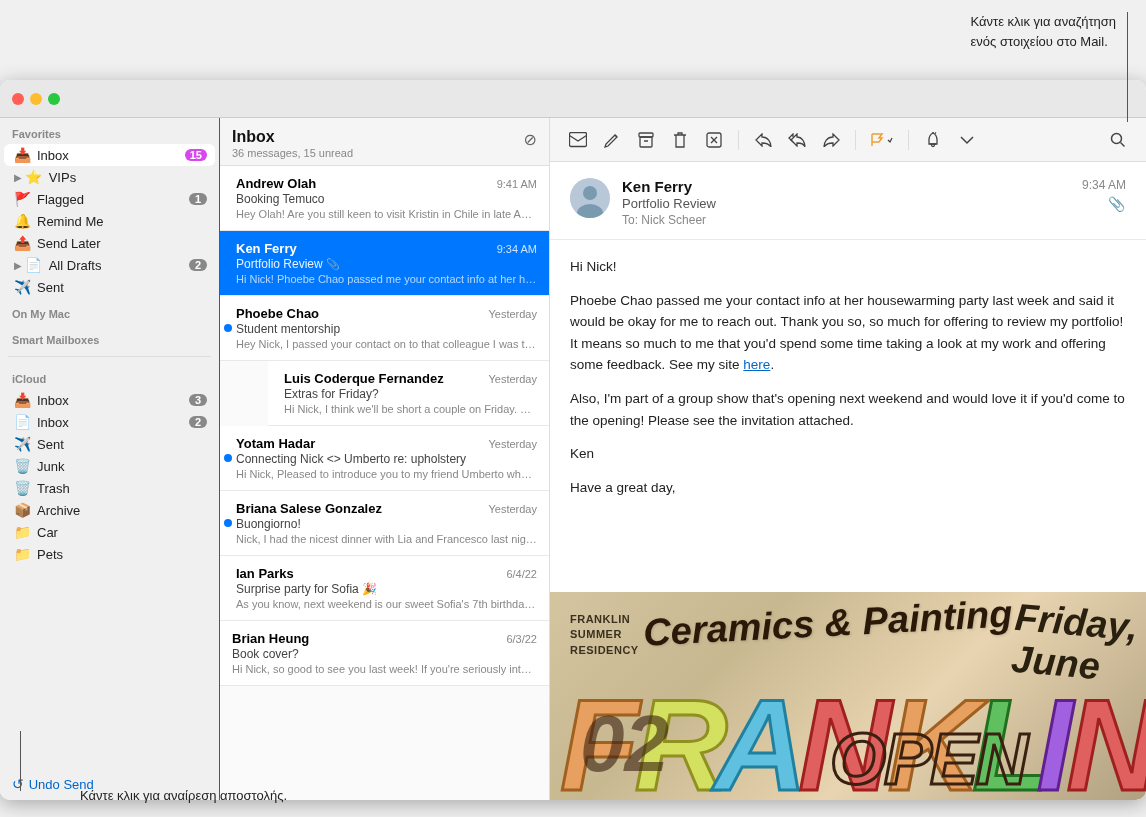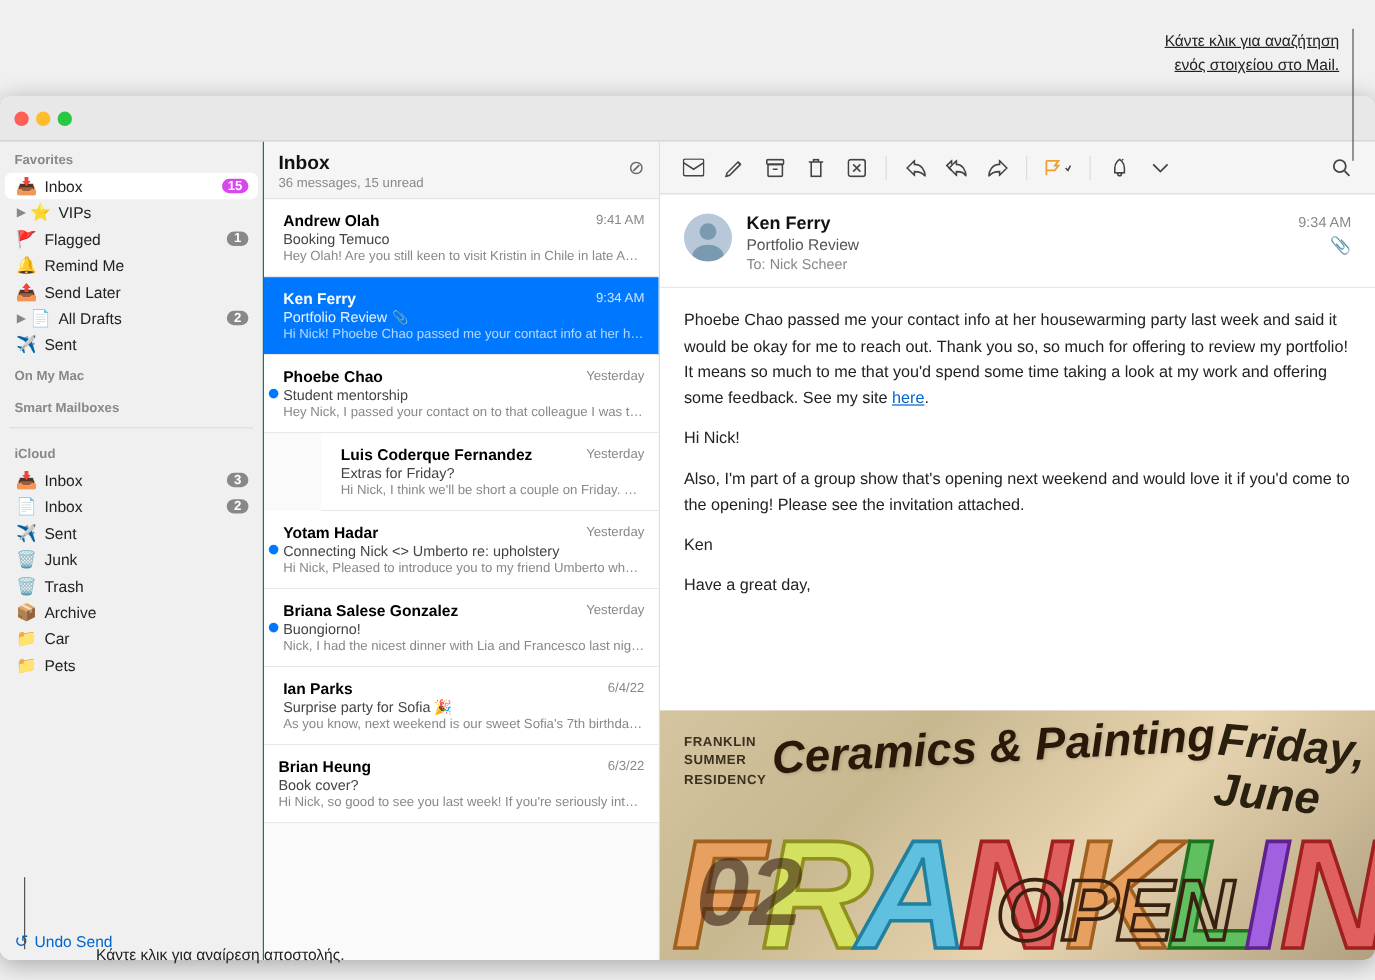--- a/index.html
+++ b/index.html
@@ -8,28 +8,27 @@
       background: #f0f0f0;
       width: 1146px;
       height: 817px;
       overflow: hidden;
       position: relative;
     }
 
     
     .callout-top-right {
       position: absolute;
-      top: 24px;
+      top: 12px;
       right: 30px;
       font-size: 13px;
       color: #222;
-      text-align: right;
+      text-align: left;
       line-height: 1.5;
       z-index: 100;
-      text-decoration: underline;
     }
     .callout-top-right .line {
       position: absolute;
       right: -12px;
       top: 0;
       width: 1px;
       height: 110px;
       background: #555;
     }
     .callout-bottom-left {
@@ -731,22 +730,22 @@
             <span>Nick Scheer</span>
           </div>
         </div>
         <div style="display:flex; flex-direction:column; align-items:flex-end;">
           <div class="email-time">9:34 AM</div>
           <div class="paperclip-small">📎</div>
         </div>
       </div>
 
       <div class="email-body">
+        <p>Hi Nick!</p>
         <p>Phoebe Chao passed me your contact info at her housewarming party last week and said it would be okay for me to reach out. Thank you so, so much for offering to review my portfolio! It means so much to me that you'd spend some time taking a look at my work and offering some feedback. See my site <a href="#">here</a>.</p>
-        <p>Hi Nick!</p>
         <p>Also, I'm part of a group show that's opening next weekend and would love it if you'd come to the opening! Please see the invitation attached.</p>
         <p>Ken</p>
         <p>Have a great day,</p>
       </div>
 
       <div class="email-image-banner">
         <div class="banner-text-left">
           <span>FRANKLIN</span><br>
           <span>SUMMER</span><br>
           <span>RESIDENCY</span>

